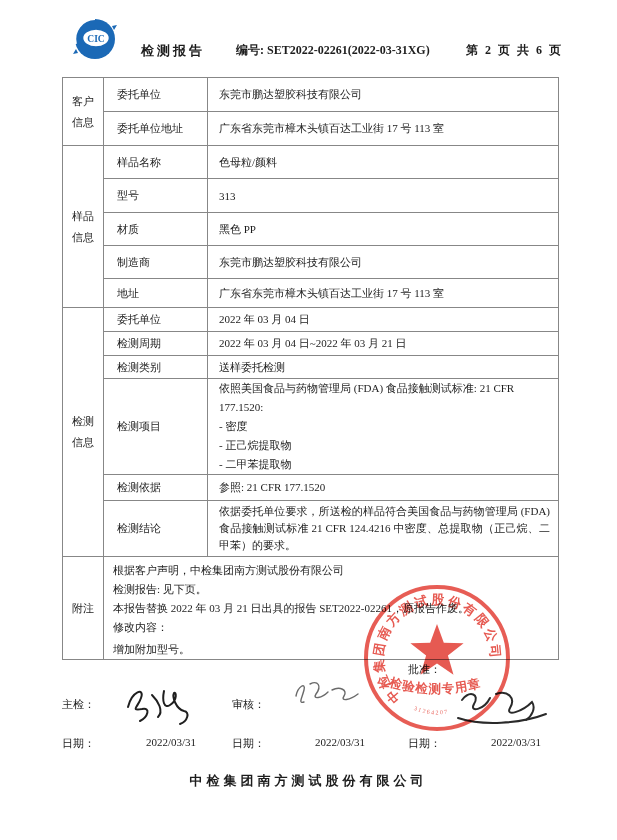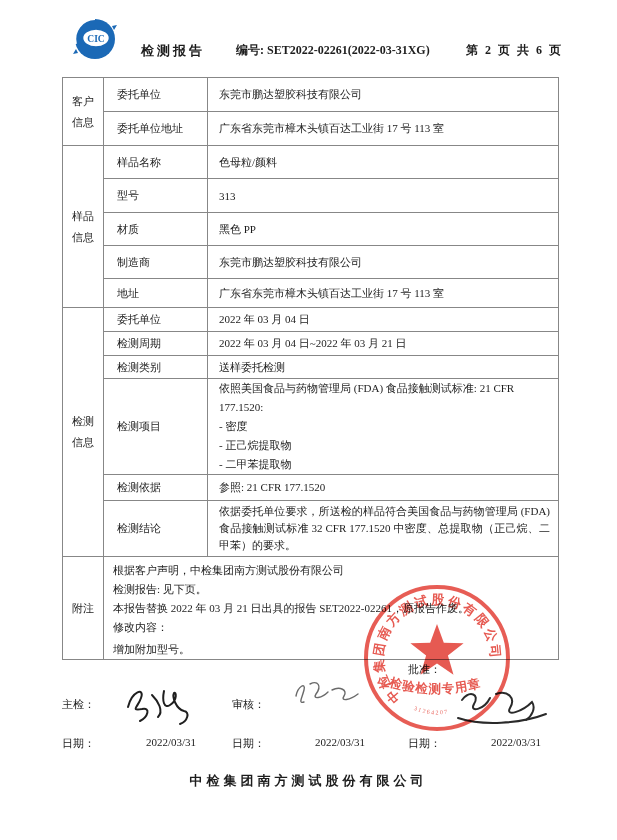--- a/index.html
+++ b/index.html
@@ -127,21 +127,21 @@
           <div class="ln">- 正己烷提取物</div>
           <div class="ln">- 二甲苯提取物</div>
         </td>
       </tr>
       <tr style="height:26px">
         <td class="fld">检测依据</td>
         <td class="val">参照: 21 CFR 177.1520</td>
       </tr>
       <tr style="height:45px">
         <td class="fld">检测结论</td>
-        <td class="val just">依据委托单位要求，所送检的样品符合美国食品与药物管理局 (FDA) 食品接触测试标准 32 CFR 177.1520 中密度、总提取物（正己烷、二甲苯）的要求。</td>
+        <td class="val just">依据委托单位要求，所送检的样品符合美国食品与药物管理局 (FDA) 食品接触测试标准 21 CFR 124.4216 中密度、总提取物（正己烷、二甲苯）的要求。</td>
       </tr>
 
       <tr style="height:96px">
         <td class="sec">附注</td>
         <td class="notes" colspan="2">
           <div class="ln">根据客户声明，中检集团南方测试股份有限公司</div>
           <div class="ln">检测报告: 见下页。</div>
           <div class="ln">本报告替换 2022 年 03 月 21 日出具的报告 SET2022-02261，原报告作废。</div>
           <div class="ln">修改内容：</div>
           <div class="ln gap">增加附加型号。</div>

